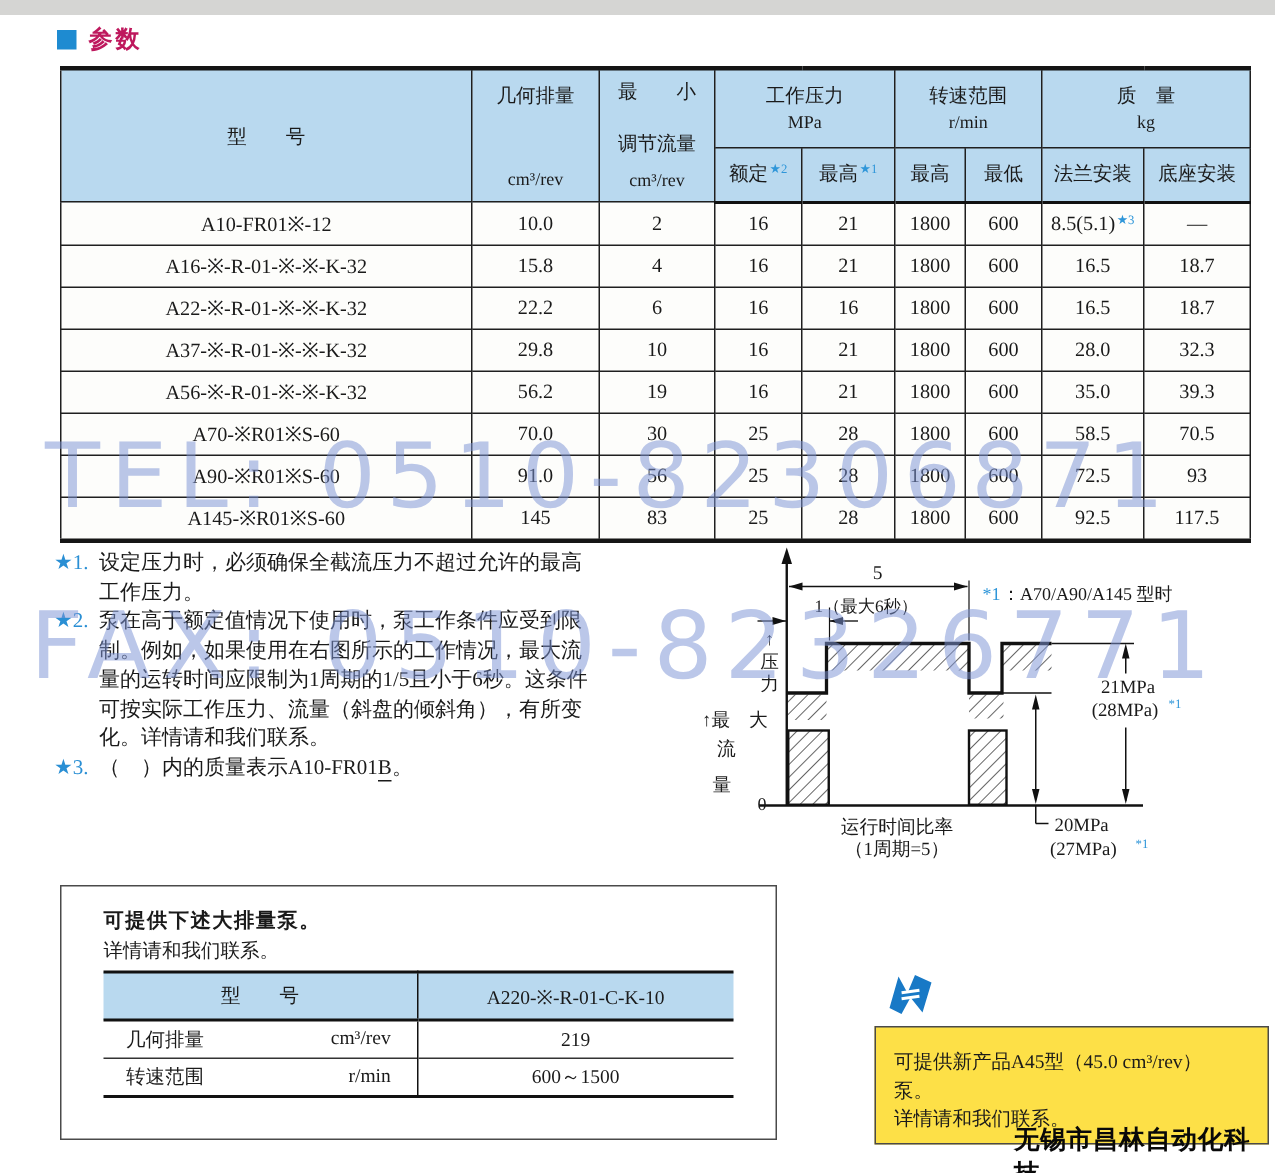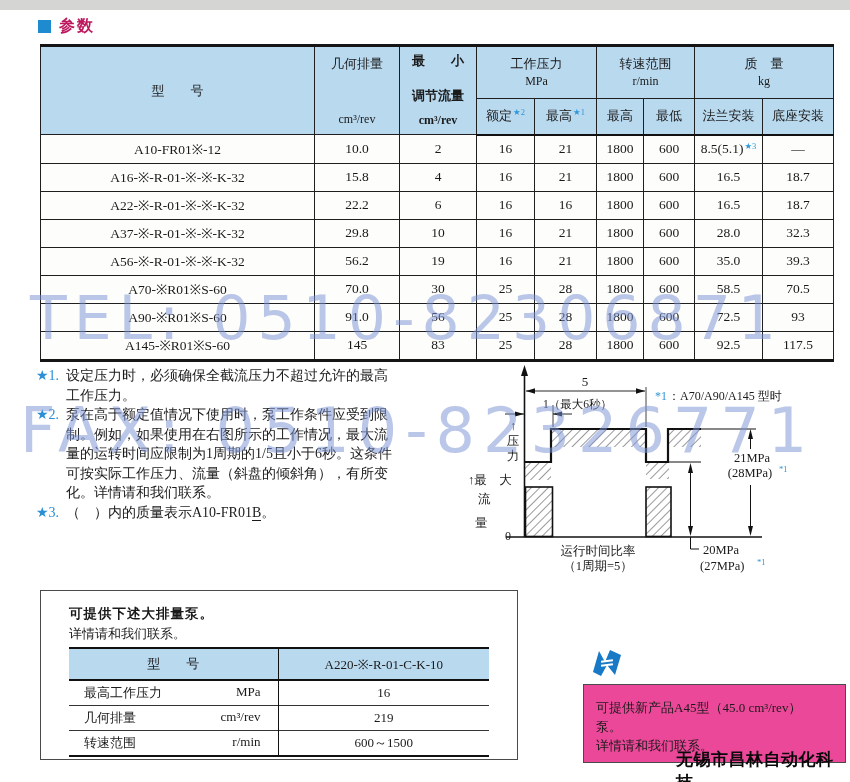--- a/index.html
+++ b/index.html
@@ -24,21 +24,21 @@
   table.main{border-collapse:collapse;table-layout:fixed;width:793px;
     border-top:3px solid #151515;border-bottom:3px solid #151515;
     border-left:1.2px solid #151515;border-right:1.2px solid #151515;}
   table.main th,table.main td{border:1.2px solid #1f1f1f;padding:0;font-weight:normal;}
   table.main thead th{background:#b9d9ef;font-size:13px;}
   table.main tr.h1 th{height:50px;vertical-align:middle;}
   table.main tr.h2 th{height:34px;border-bottom:2.5px solid #111;}
   table.main .unit{font-size:12px;}
   table.main tbody td{height:27px;text-align:center;font-size:13.5px;background:#fdfdfb;white-space:nowrap;}
   .hstack{display:flex;flex-direction:column;justify-content:space-between;height:72px;padding:6px 0 6px 0;}
-  .hstack3{display:flex;flex-direction:column;height:76px;padding:5px 0 6px 0;font-weight:bold;}
+  .hstack3{display:flex;flex-direction:column;height:76px;padding:5px 0 6px 0;}
   .hstack3 .l2{margin-top:17px;}
   .hstack3 .unit{margin-top:auto;}
   .gstack{display:flex;flex-direction:column;gap:1px;}
   .ssup{color:#2f96d9;font-size:8.5px;vertical-align:5px;margin-left:1px;}
   .csup{color:#2f96d9;font-size:8.5px;vertical-align:4px;margin-left:1px;}
 
   
   .notes{left:36px;top:366px;width:400px;z-index:2;font-size:14px;line-height:19.5px;}
   .note{display:flex;align-items:flex-start;}
   .note .mk{color:#2a8fd4;flex:0 0 30px;white-space:nowrap;}
@@ -63,21 +63,21 @@
   table.mini{position:absolute;left:28px;top:56px;border-collapse:collapse;table-layout:fixed;width:420px;
     border-top:2.5px solid #111;border-bottom:2.5px solid #111;}
   table.mini th{background:#b9d9ef;height:28px;font-weight:normal;font-size:13px;border-bottom:2.5px solid #111;}
   table.mini td{height:22px;font-size:13px;}
   table.mini tr + tr td{border-top:1.2px solid #333;}
   table.mini th:first-child,table.mini td:first-child{border-right:1.5px solid #111;}
   .lblcell{display:flex;justify-content:space-between;padding:0 16px 0 14px;}
   .valcell{text-align:center;}
 
   
-  .newbox{left:583px;top:684px;width:263px;height:79px;background:#ec4899;border:1.5px solid #4a4a4a;z-index:2;
+  .newbox{left:583px;top:684px;width:263px;height:79px;background:#fde047;border:1.5px solid #4a4a4a;z-index:2;
     font-size:13px;line-height:19px;padding:13px 10px 0 12px;box-sizing:border-box;}
   .logo{left:588px;top:648px;z-index:2;}
 
   
   .company{left:676px;top:748px;z-index:9;font-weight:bold;font-size:17px;letter-spacing:0.5px;color:#090909;}
 </style>
 </head>
 <body>
 
 <div class="abs top-strip"></div>
@@ -341,29 +341,20 @@
         <col style="width:211px">
       </colgroup>
     <tbody>
         <tr>
       <th>型　　号</th>
       <th>A220-※-R-01-C-K-10</th>
     </tr>
     <tr>
       <td>
             <div class="lblcell">
-              <span>最高工作压力</span>
-              <span>MPa</span>
-            </div>
-          </td>
-      <td class="valcell">16</td>
-    </tr>
-    <tr>
-      <td>
-            <div class="lblcell">
               <span>几何排量</span>
               <span>cm³/rev</span>
             </div>
           </td>
       <td class="valcell">219</td>
     </tr>
     <tr>
       <td>
             <div class="lblcell">
               <span>转速范围</span>

